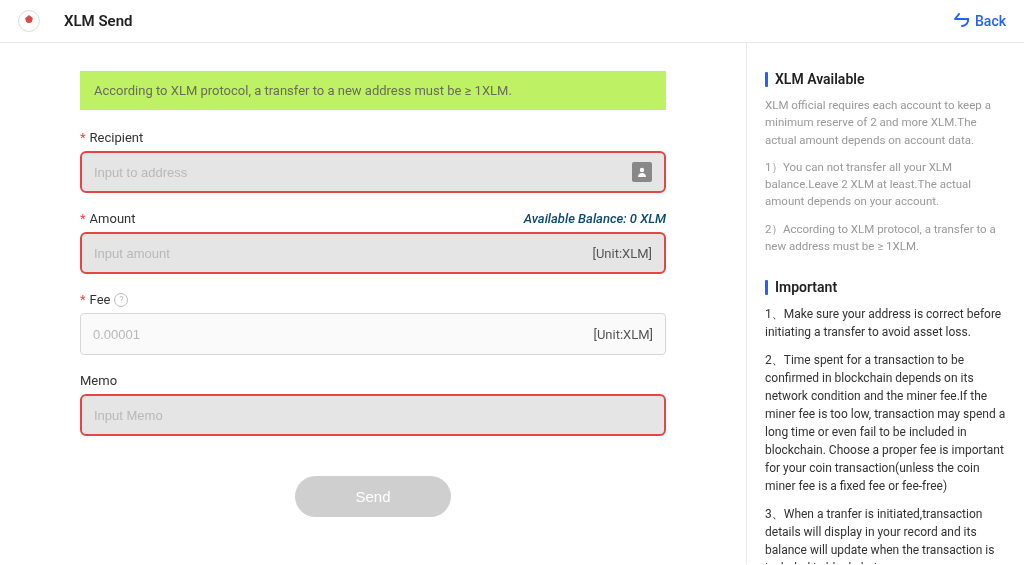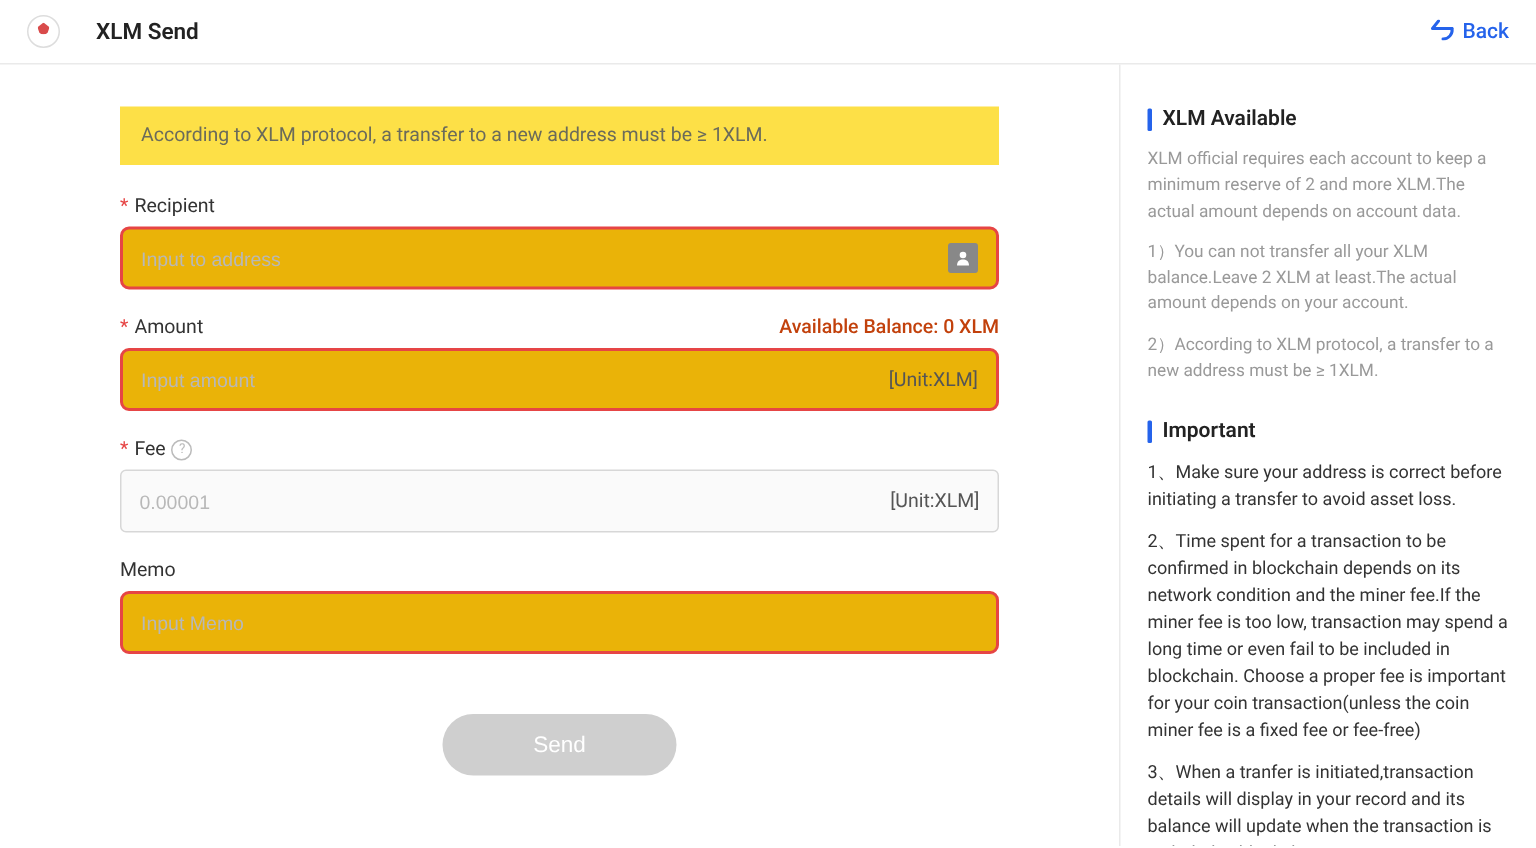--- a/index.html
+++ b/index.html
@@ -73,21 +73,21 @@
 }
 .sidebar {
   width: 278px;
   border-left: 1px solid #eaeaea;
   padding: 28px 18px 20px 18px;
   font-size: 12px;
   color: #555;
   overflow-y: auto;
 }
 .notice {
-  background: #fde047;
+  background: #bef264;
   padding: 12px 14px;
   color: #6b6b5a;
   font-size: 13px;
   margin-bottom: 20px;
 }
 .field { margin-bottom: 18px; }
 .field-label-row {
   display: flex;
   justify-content: space-between;
   align-items: center;
@@ -105,30 +105,30 @@
   display: inline-flex;
   width: 14px;
   height: 14px;
   border: 1px solid #bbb;
   border-radius: 50%;
   align-items: center;
   justify-content: center;
   font-size: 9px;
   color: #bbb;
 }
-.avail { color: #c2410c; font-size: 13px; font-weight: 500; }
+.avail { color: #0c4a6e; font-size: 13px; font-weight: 500; font-style: italic; }
 .input-wrap {
   position: relative;
   display: flex;
   align-items: center;
   border: 1px solid #d7d7d7;
   border-radius: 4px;
   padding: 0 12px;
   height: 42px;
-  background: #eab308;
+  background: #e5e5e5;
 }
 .input-wrap.highlighted {
   border: 2px solid #e64545;
   border-radius: 6px;
 }
 .input-wrap.disabled { background: #fafafa; }
 .text-input {
   flex: 1;
   border: none;
   outline: none;

